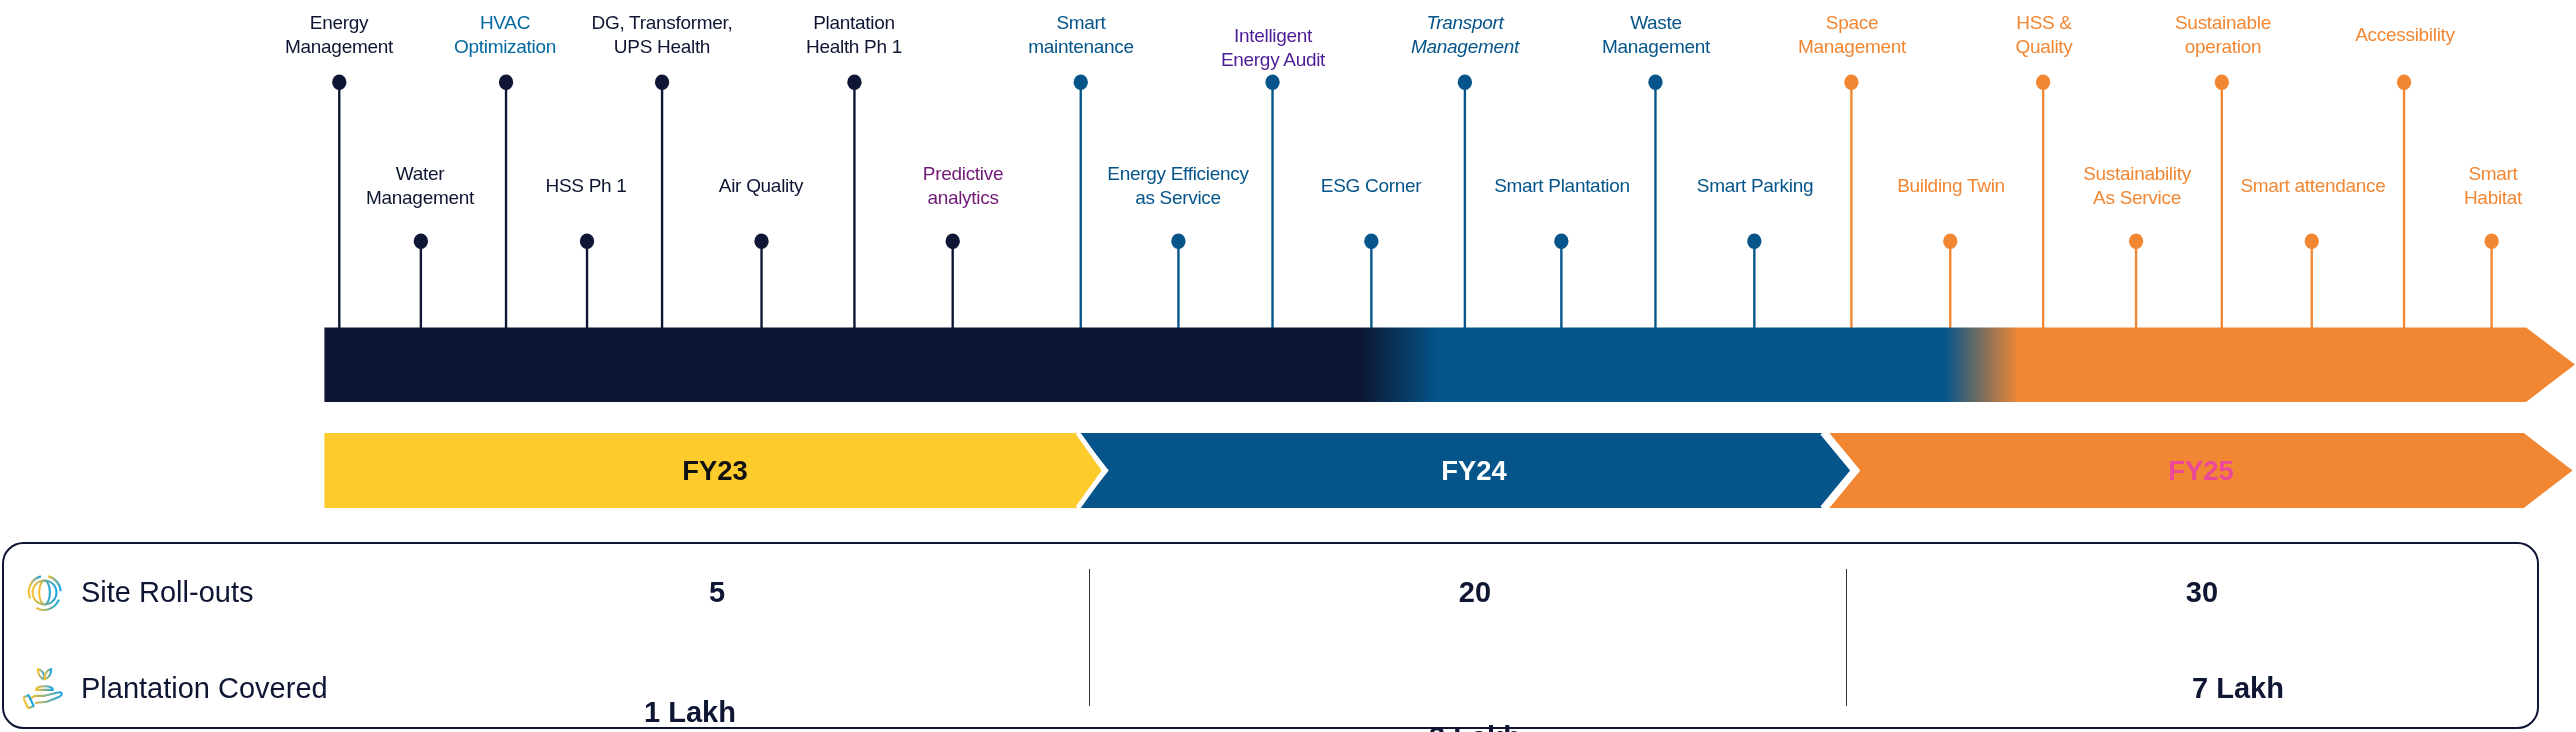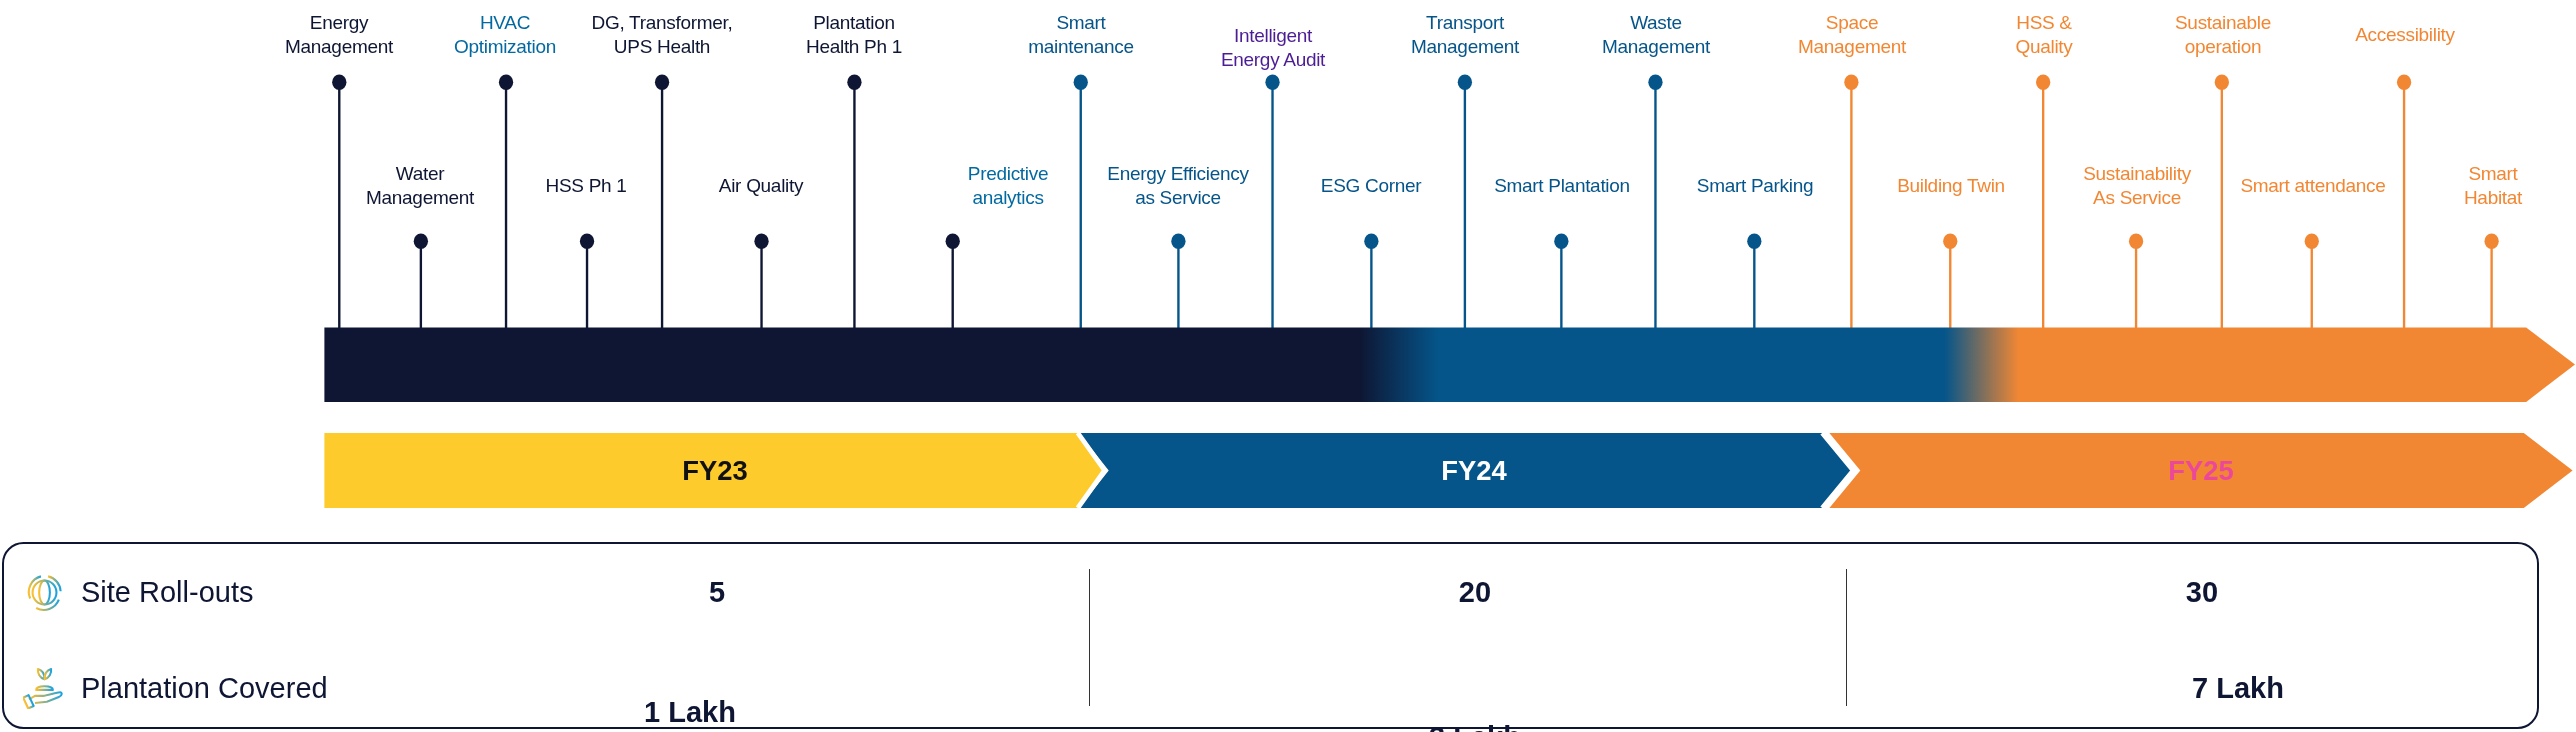--- a/index.html
+++ b/index.html
@@ -98,30 +98,30 @@
     <div class="pin-label" style="left: 420px; color: rgb(14, 22, 51); top: 162px;">Water
 Management</div>
     <div class="pin-label" style="left: 505px; color: #0369a1; top: 10.7px;">HVAC
 Optimization</div>
     <div class="pin-label" style="left: 586px; color: rgb(14, 22, 51); top: 174px;">HSS Ph 1</div>
     <div class="pin-label" style="left: 662px; color: rgb(14, 22, 51); top: 10.7px;">DG, Transformer,
 UPS Health</div>
     <div class="pin-label" style="left: 761px; color: rgb(14, 22, 51); top: 174px;">Air Quality</div>
     <div class="pin-label" style="left: 854px; color: rgb(14, 22, 51); top: 10.7px;">Plantation
 Health Ph 1</div>
-    <div class="pin-label" style="left: 1008px; color: #0369a1; top: 162px;">Predictive
+    <div class="pin-label" style="left: 963px; color: #701a75; top: 162px;">Predictive
 analytics</div>
     <div class="pin-label" style="left: 1081px; color: rgb(5, 85, 138); top: 10.7px;">Smart
 maintenance</div>
     <div class="pin-label" style="left: 1178px; color: rgb(5, 85, 138); top: 162px;">Energy Efficiency
 as Service</div>
     <div class="pin-label" style="left: 1273px; color: #4c1d95; top: 24px; text-align: center;">Intelligent
 Energy Audit</div>
     <div class="pin-label" style="left: 1371px; color: rgb(5, 85, 138); top: 174px;">ESG Corner</div>
-    <div class="pin-label" style="left: 1465px; color: rgb(5, 85, 138); top: 10.7px;">Transport
+    <div class="pin-label" style="left: 1465px; color: rgb(5, 85, 138); top: 10.7px; font-style: italic;">Transport
 Management</div>
     <div class="pin-label" style="left: 1562px; color: rgb(5, 85, 138); top: 174px;">Smart Plantation</div>
     <div class="pin-label" style="left: 1656px; color: rgb(5, 85, 138); top: 10.7px;">Waste
 Management</div>
     <div class="pin-label" style="left: 1755px; color: rgb(5, 85, 138); top: 174px;">Smart Parking</div>
     <div class="pin-label" style="left: 1852px; color: rgb(242, 135, 51); top: 10.7px;">Space
 Management</div>
     <div class="pin-label" style="left: 1951px; color: rgb(242, 135, 51); top: 174px;">Building Twin</div>
     <div class="pin-label" style="left: 2044px; color: rgb(242, 135, 51); top: 10.7px;">HSS &amp;
 Quality</div>

